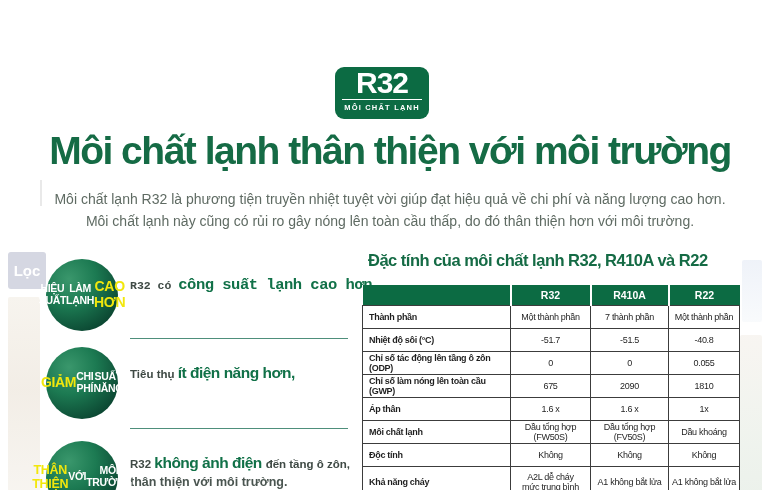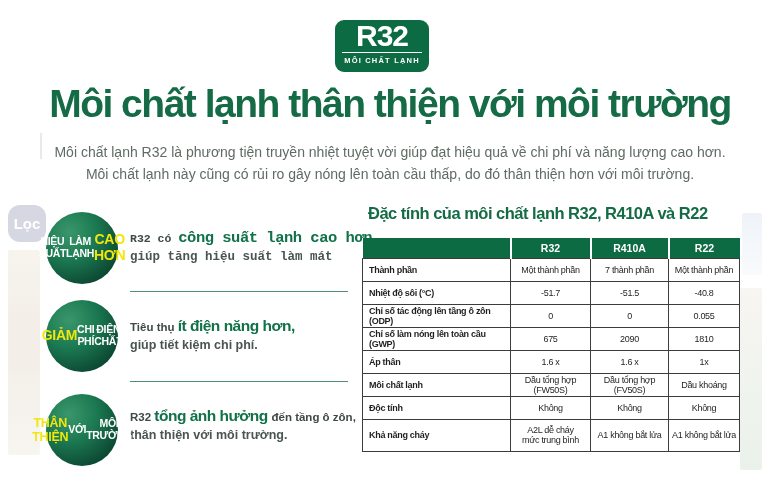--- a/index.html
+++ b/index.html
@@ -7,38 +7,38 @@
     --yellow:#f2e70c; --circle-light:#3a976c; --circle-dark:#093f2d;
     --divider:#4e8f7b; --text-dark:#3f4a45; --text-gray:#5f6b63;
     --border-dark:#3c3c3c; --loc-bg:#d5d7e2;
   }
   *{margin:0;padding:0;box-sizing:border-box;}
   html,body{width:780px;height:490px;}
   body{
     font-family:"Liberation Sans","DejaVu Sans",sans-serif;
     background:#fff; position:relative; overflow:hidden;
   }
-  .abs{position:absolute;}
+  .abs{position:absolute;margin-top:47px;}
 
   
   .badge{left:335px;top:20px;width:94px;height:52px;background:var(--green);
     border-radius:9px;color:#fff;text-align:center;}
   .badge-title{font-size:30px;font-weight:bold;line-height:30px;margin-top:1px;letter-spacing:-1px;}
   .badge-sub{font-size:7.5px;font-weight:bold;letter-spacing:1.2px;margin:1px 7px 0;
     border-top:1px solid #fff;padding-top:3px;}
 
   
   .title{left:0;top:82px;width:780px;text-align:center;color:var(--green-title);
     font-size:39px;font-weight:bold;letter-spacing:-1.5px;}
   .subtitle{left:0;top:142px;width:780px;text-align:center;color:var(--text-gray);
     font-size:14px;line-height:1.55;}
 
   
   .loc-btn{left:8px;top:205px;width:38px;height:37px;background:var(--loc-bg);
-    border-radius:12px;color:#fff;font-size:15px;font-weight:bold;
+    border-radius:3px;color:#fff;font-size:15px;font-weight:bold;
     display:flex;align-items:center;justify-content:center;z-index:0;border:none;}
   .left-strip{left:8px;top:250px;width:32px;height:205px;border-radius:2px;
     background:linear-gradient(180deg,#f5f1ea 0%,#efe9e0 45%,#f6f3ee 100%);opacity:.8;}
   .faint-line{left:40px;top:133px;width:2px;height:26px;background:#e9e9e9;}
   .right-strip-a{left:742px;top:213px;width:20px;height:62px;border-radius:2px;
     background:linear-gradient(180deg,#edf1f8,#f8fafc);opacity:.9;}
   .right-strip-b{left:740px;top:288px;width:22px;height:182px;border-radius:2px;
     background:linear-gradient(180deg,#f7f4f0 0%,#eef2ec 55%,#e8efe8 100%);opacity:.9;}
 
   
@@ -102,45 +102,43 @@
 
 <div class="abs circle circle-1">
   <span class="c-line">HIỆU SUẤT</span>
   <span class="c-line">LÀM LẠNH</span>
   <span class="c-big">CAO HƠN</span>
 </div>
 <div class="abs b-text b-text-1">
   <div class="b-line1">
     <span class="b-pre">R32 có </span><span class="b-hl">công suất lạnh cao hơn,</span><span class="b-suf"></span>
   </div>
-  <div class="b-line2">giúp tăng hiệu suất làm mát</div>
 </div>
 <div class="abs divider divider-1"></div>
 
 <div class="abs circle circle-2">
   <span class="c-big">GIẢM</span>
   <span class="c-line">CHI PHÍ</span>
-  <span class="c-line">ĐIỆN CHẤT</span>
+  <span class="c-line">SUẤT NĂNG</span>
 </div>
 <div class="abs b-text b-text-2">
   <div class="b-line1">
     <span class="b-pre">Tiêu thụ </span><span class="b-hl">ít điện năng hơn,</span><span class="b-suf"></span>
   </div>
-  <div class="b-line2">giúp tiết kiệm chi phí.</div>
 </div>
 <div class="abs divider divider-2"></div>
 
 <div class="abs circle circle-3">
   <span class="c-big-sm">THÂN THIỆN</span>
   <span class="c-line">VỚI</span>
   <span class="c-line">MÔI TRƯỜNG</span>
 </div>
 <div class="abs b-text b-text-3">
   <div class="b-line1">
-    <span class="b-pre">R32 </span><span class="b-hl">tổng ảnh hưởng </span><span class="b-suf">đến tầng ô zôn,</span>
+    <span class="b-pre">R32 </span><span class="b-hl">không ảnh điện </span><span class="b-suf">đến tầng ô zôn,</span>
   </div>
   <div class="b-line2">thân thiện với môi trường.</div>
 </div>
 
 <h2 class="abs table-title">Đặc tính của môi chất lạnh R32, R410A và R22</h2>
 <div class="abs spec-table">
   <table>
     <colgroup>
         <col style="width:148px">
         <col style="width:80px">

